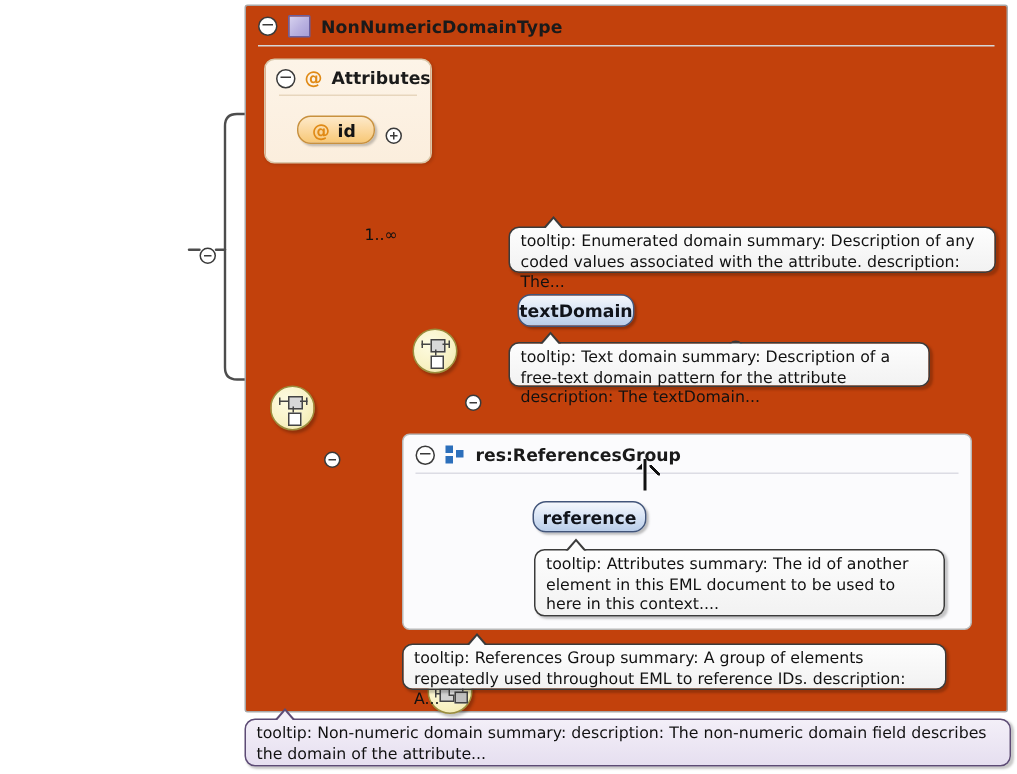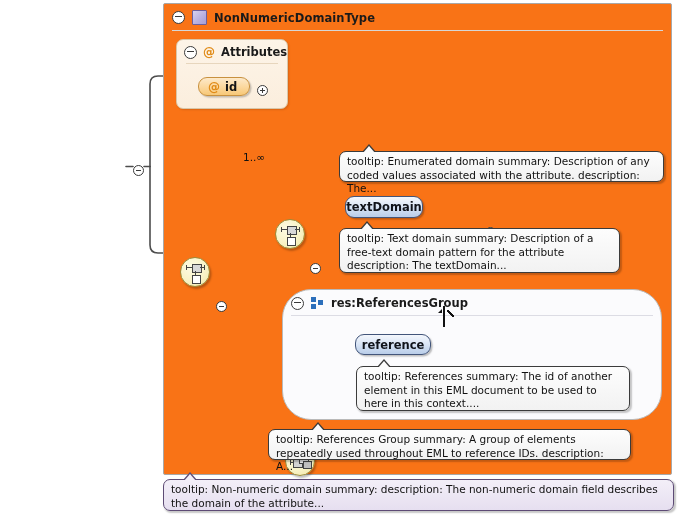--- a/index.html
+++ b/index.html
@@ -14,21 +14,21 @@
 
   
   .abs{position:absolute;box-sizing:border-box;}
 
   
   #wires{position:absolute;left:0;top:0;width:678px;height:516px;pointer-events:none;}
 
   
   .type-box{
     border:1px solid #a8a8a8;
-    background:#f97316;
+    background:#c2410c;
     border-radius:2px;
   }
   .type-header{
     position:absolute;left:0;top:0;height:27px;width:100%;
     display:flex;align-items:center;gap:7px;padding-left:8px;
     box-sizing:border-box;
   }
   .type-header .hdr-sep{
     position:absolute;left:8px;right:8px;bottom:0;height:1px;background:#d6d6d6;
   }
@@ -284,27 +284,27 @@
   <div class="abs tip" style="left:339px;top:151px;width:325px;height:31px;">
     <span class="notch" style="left:22px;"></span><span class="notch-in" style="left:22px;"></span>
     <span>tooltip: Enumerated domain summary: Description of any coded values associated with the attribute. description: The...</span>
   </div>
 
   
   <div class="abs elem-pill" style="left:345px;top:196px;width:78px;height:22px;">
     <span class="nm">textDomain</span>
   </div>
   <span class="abs expander plus" style="left:428px;top:201.5px;"></span>
-  <div class="abs tip" style="left:339px;top:228px;width:281px;height:45px;">
+  <div class="abs tip" style="left:339px;top:228px;width:281px;height:30px;">
     <span class="notch" style="left:20px;"></span><span class="notch-in" style="left:20px;"></span>
     <span>tooltip: Text domain summary: Description of a free-text domain pattern for the attribute description: The textDomain...</span>
   </div>
 
   
-  <div class="abs refgrp-box" style="left:282px;top:289px;width:380px;height:131px;border-radius:29px;">
+  <div class="abs refgrp-box" style="left:268px;top:289px;width:380px;height:131px;">
     <div class="refgrp-header">
       <span class="expander"></span>
       <span class="grp-icon">
         <i class="a"></i>
           <i class="b"></i>
           <i class="c"></i>
       </span>
       <span class="refgrp-title">res:ReferencesGroup</span>
       <span class="hdr-sep"></span>
     </div>
@@ -325,21 +325,21 @@
   <span class="abs expander" style="left:321px;top:338.5px;"></span>
 
   
   <div class="abs elem-pill" style="left:355px;top:334px;width:76px;height:21px;">
     <span class="nm">reference</span>
   </div>
   <span class="abs expander plus" style="left:436px;top:339px;"></span>
 
   <div class="abs tip" style="left:356px;top:366px;width:274px;height:45px;">
     <span class="notch" style="left:20px;"></span><span class="notch-in" style="left:20px;"></span>
-    <span>tooltip: References summary: The id of another element in this EML document to be used to here in this context....</span>
+    <span>tooltip: Attributes summary: The id of another element in this EML document to be used to here in this context....</span>
   </div>
 
   
   <div class="abs tip" style="left:268px;top:429px;width:363px;height:31px;">
     <span class="notch" style="left:42px;"></span><span class="notch-in" style="left:42px;"></span>
     <span>tooltip: References Group summary: A group of elements repeatedly used throughout EML to reference IDs. description: A...</span>
   </div>
 
   
   <div class="abs tip purple" style="left:163px;top:479px;width:511px;height:32px;">

